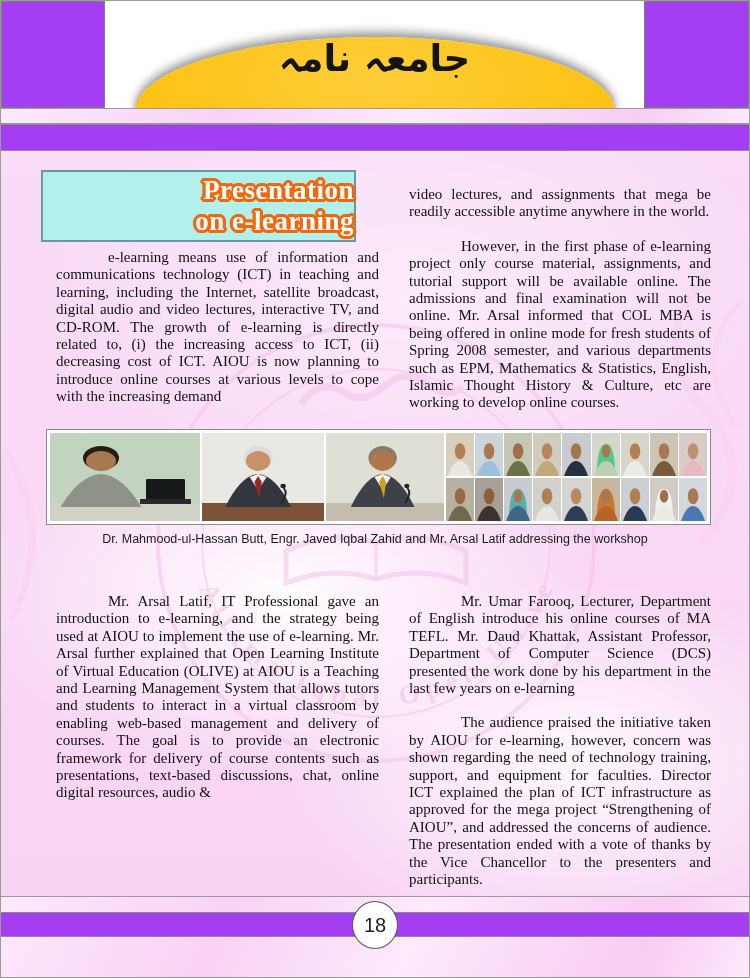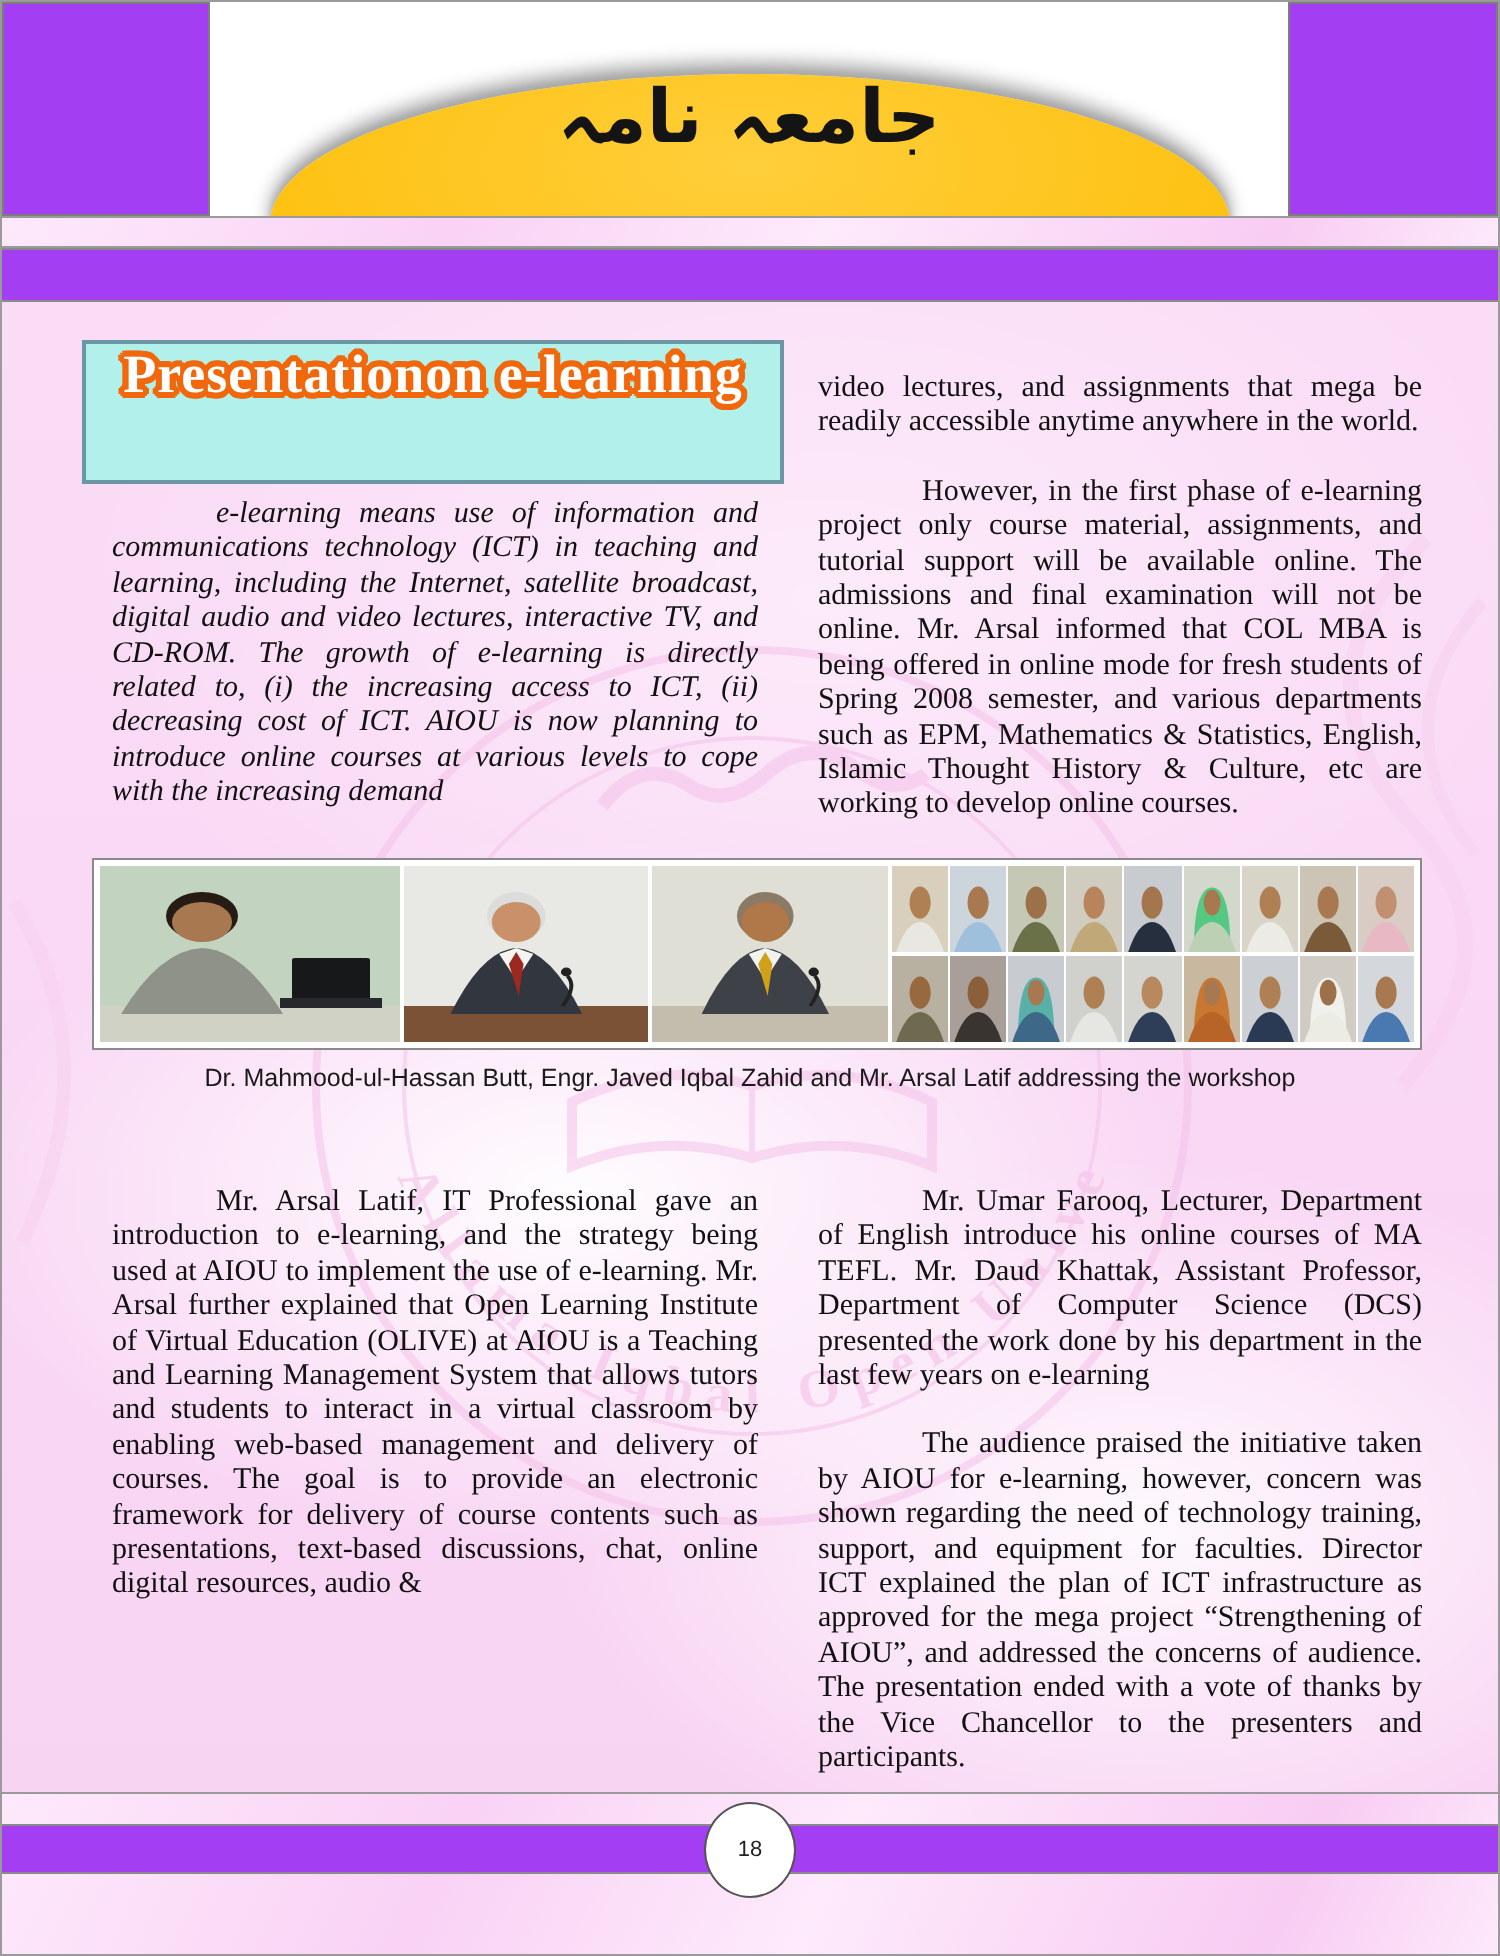--- a/index.html
+++ b/index.html
@@ -30,53 +30,53 @@
   .pink-band{position:absolute;left:0;right:0;background:linear-gradient(115deg,#fde9fb 0%,#f9d2f5 30%,#fdeafb 55%,#f8ccf3 85%,#fde9fb 100%);}
   .band-top{top:107px;height:16px;border-top:1px solid #9a9a9a;border-bottom:1px solid #9a9a9a;box-sizing:border-box;}
   .purple-bar{position:absolute;left:0;right:0;background:#a33ef2;border-top:1px solid #8a8a8a;border-bottom:1px solid #8a8a8a;box-sizing:border-box;}
   .bar-top{top:123px;height:27px;}
   .bottom-zone{top:896px;height:82px;border-bottom:2px solid #8a8a8a;box-sizing:border-box;}
   .bar-bottom{top:911px;height:25px;}
   .page-circle{
     position:absolute;left:50%;top:900px;transform:translateX(-50%);
     width:44px;height:46px;border-radius:50%;background:#fff;border:1px solid #555;
     display:flex;align-items:center;justify-content:center;
-    font-family:"Liberation Sans", sans-serif;font-size:11px;color:#222;z-index:5;
+    font-family:"Liberation Sans", sans-serif;font-size:20px;color:#222;z-index:5;
   }
   
   .content{
     position:absolute;top:150px;left:0;right:0;height:746px;
     border-bottom:1px solid #9a9a9a;box-sizing:border-box;
     background:
       radial-gradient(ellipse 430px 250px at 38% 60%, rgba(255,255,255,.95), rgba(255,255,255,0) 72%),
       radial-gradient(ellipse 420px 260px at 76% 82%, rgba(255,255,255,.85), rgba(255,255,255,0) 70%),
       radial-gradient(ellipse 500px 300px at 55% 20%, rgba(255,255,255,.45), rgba(255,255,255,0) 75%),
       linear-gradient(#fadcf6,#f8d4f3);
     overflow:hidden;
   }
   .watermark{position:absolute;inset:0;z-index:0;pointer-events:none;}
   
   .title-box{
-    position:absolute;left:40px;top:19px;width:351px;height:72px;z-index:2;
+    position:absolute;left:40px;top:19px;width:315px;height:72px;z-index:2;
     background:#b2f0ec;border:2px solid #6b97a5;box-sizing:border-box;
-    display:flex;flex-direction:row;align-items:flex-start;justify-content:center;
+    display:flex;flex-direction:column;align-items:flex-end;justify-content:center;
   }
   .title-line{
     font-size:27px;line-height:31px;font-weight:bold;color:#fff;letter-spacing:.5px;
     text-shadow:
       3px 0 0 #f1680c,-3px 0 0 #f1680c,0 3px 0 #f1680c,0 -3px 0 #f1680c,
       2px 2px 0 #f1680c,-2px 2px 0 #f1680c,2px -2px 0 #f1680c,-2px -2px 0 #f1680c,
       3px 1px 0 #f1680c,3px -1px 0 #f1680c,-3px 1px 0 #f1680c,-3px -1px 0 #f1680c,
       1px 3px 0 #f1680c,-1px 3px 0 #f1680c,1px -3px 0 #f1680c,-1px -3px 0 #f1680c;
   }
   
   .col{position:absolute;z-index:2;font-size:15px;line-height:17.4px;color:#111;text-align:justify;}
   .col p{margin:0 0 17px 0;}
   .col p.ind{text-indent:52px;}
-  .col-left-top{left:55px;top:98px;width:323px;font-style:italic;}
+  .col-left-top{left:55px;top:98px;width:323px;}
   .col-right-top{left:408px;top:35px;width:302px;}
   .col-left-bottom{left:55px;top:442px;width:323px;}
   .col-right-bottom{left:408px;top:442px;width:302px;}
   
   .photo-strip{
     position:absolute;left:45px;top:278px;width:657px;height:88px;z-index:2;
     background:#fff;border:1px solid #8a8a8a;padding:3px;
     display:flex;gap:2px;
   }
   .main-photo{height:100%;position:relative;overflow:hidden;}

